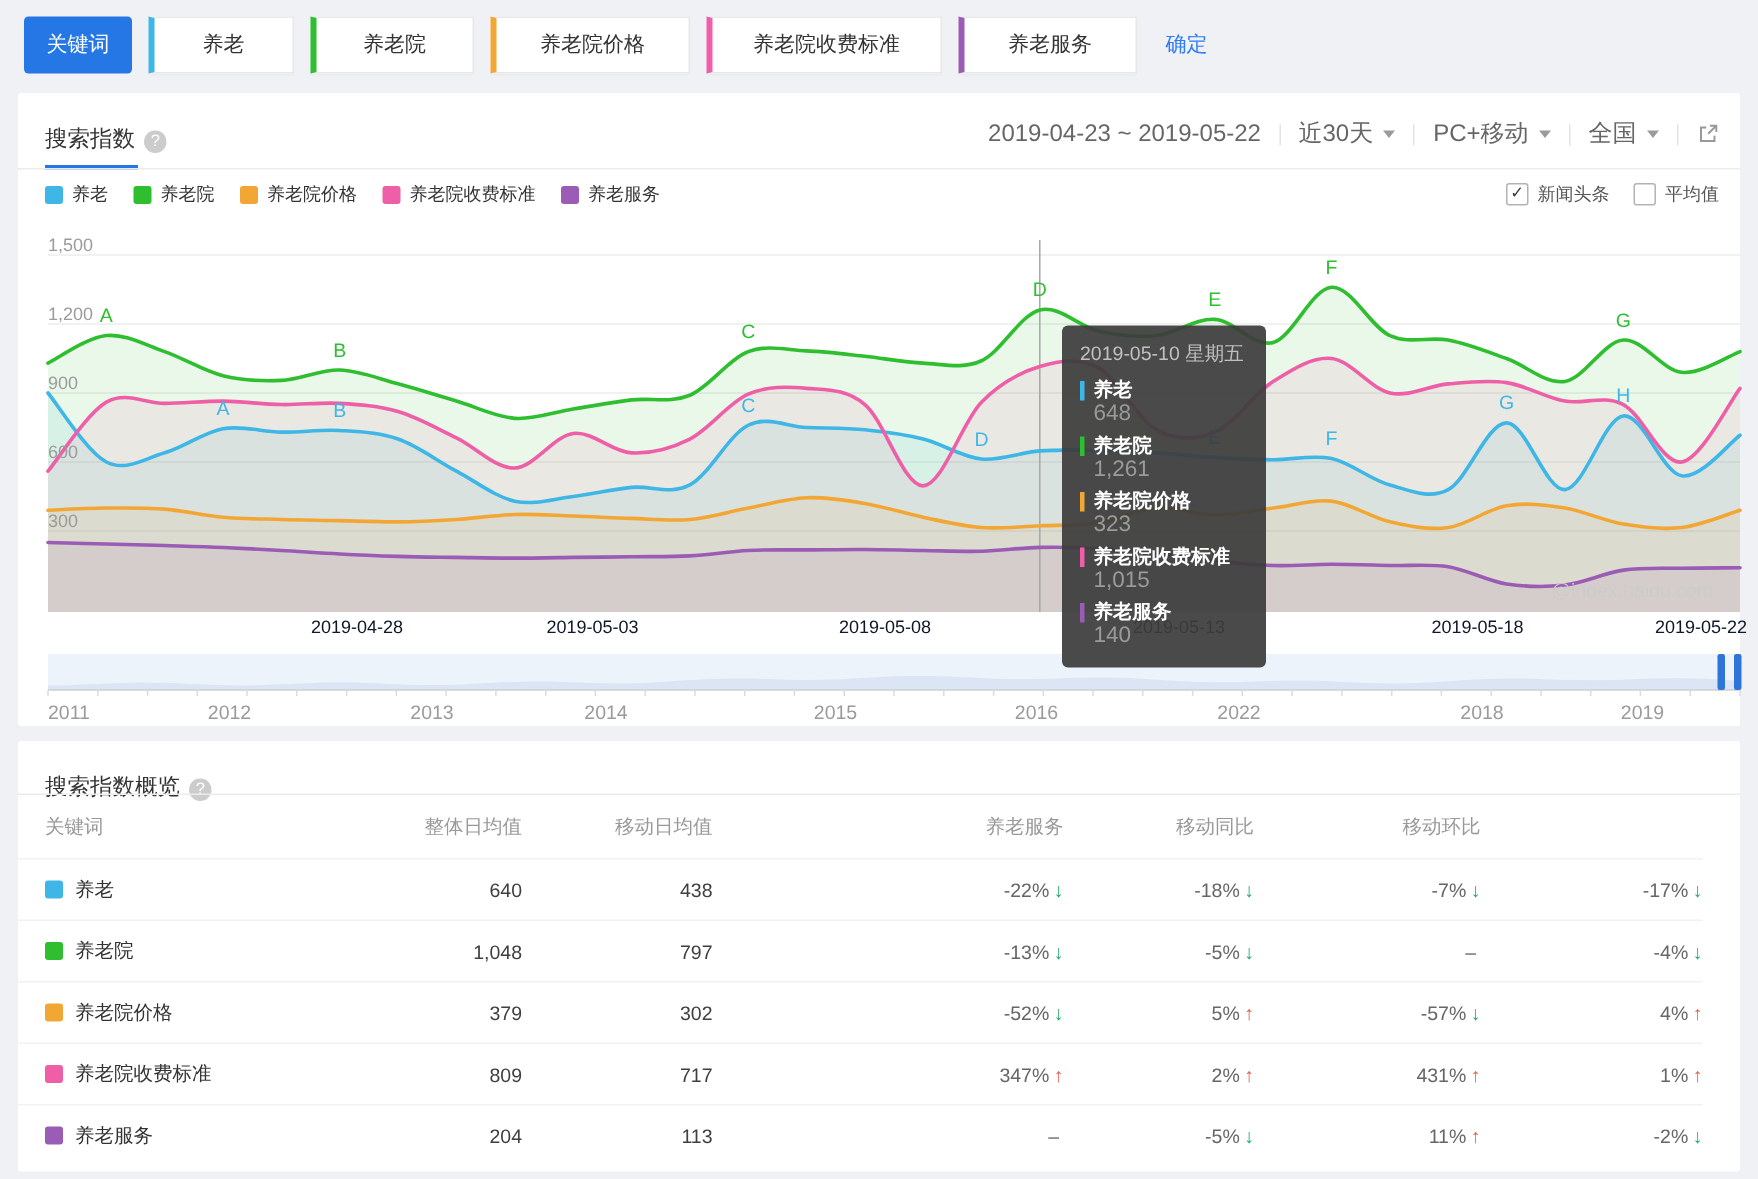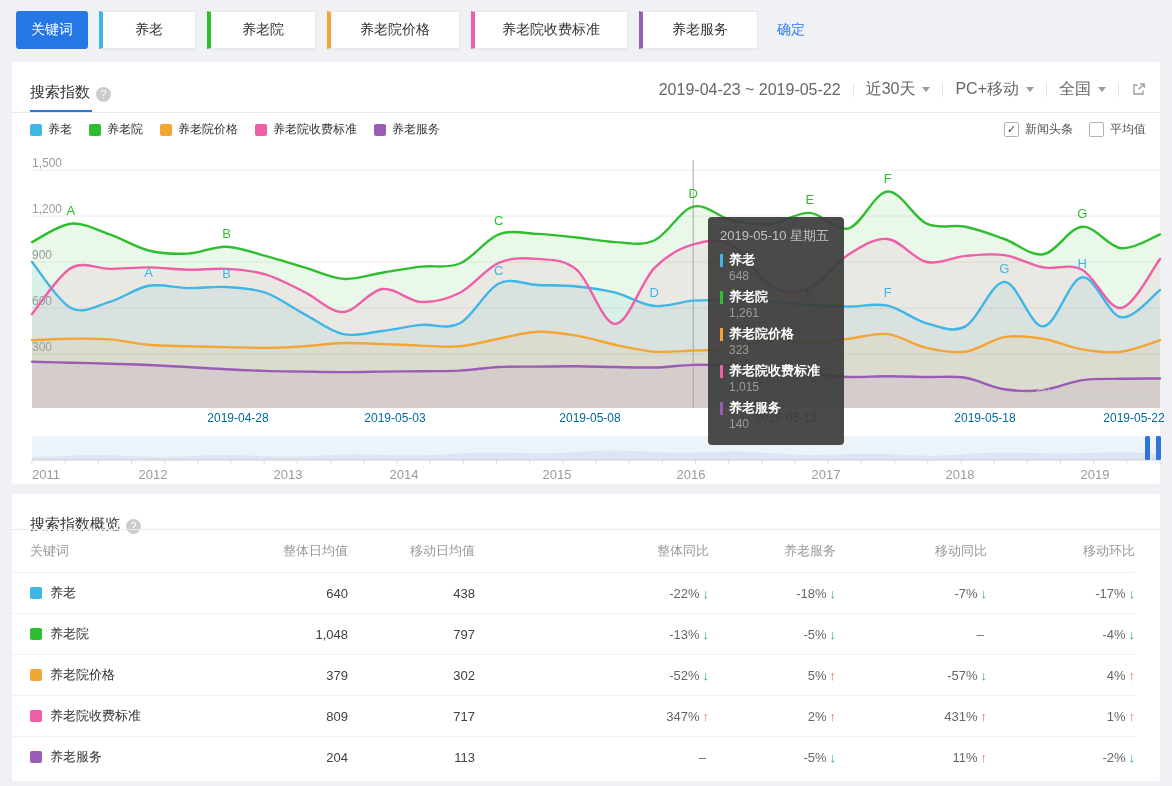--- a/index.html
+++ b/index.html
@@ -47,32 +47,32 @@
   .lg-sq{width:12px;height:12px;border-radius:2px;margin-right:6px}
   .cb-row{position:absolute;right:14px;top:59px;display:flex;align-items:center;gap:16px}
   .cb{display:flex;align-items:center;font-size:12px;color:#555;cursor:pointer}
   .cb-box{
     width:13px;height:13px;border:1px solid #b3b3b3;border-radius:2px;background:#fff;
     font-size:11px;line-height:12px;text-align:center;color:#3a3a3a;margin-right:6px;font-weight:bold;
   }
   
   #trend-svg{position:absolute;left:20px;top:98px;overflow:visible}
   .ylab{position:absolute;left:20px;font-size:12px;color:#9b9b9b;z-index:2}
-  .xlab{position:absolute;top:349px;font-size:12px;color:#0369a1;transform:translateX(-50%);white-space:nowrap}
+  .xlab{position:absolute;top:349px;font-size:12px;color:#0f172a;transform:translateX(-50%);white-space:nowrap}
   .watermark{position:absolute;right:18px;top:324px;font-size:13px;color:#ccc}
   
   .tooltip{
     position:absolute;left:696px;top:136px;width:112px;
     padding:10px 12px 8px 12px;background:rgba(60,60,60,.93);border-radius:4px;z-index:6;margin-top:19px;
   }
   .tt-title{color:#c0c0c0;font-size:13px;margin-bottom:7px;white-space:nowrap}
   .tt-item{margin-bottom:5px}
   .tt-name{display:flex;align-items:center;color:#fff;font-size:13px;font-weight:bold;line-height:16px;white-space:nowrap}
   .tt-bar{width:3px;height:13px;margin-right:6px;flex:none}
-  .tt-val{color:#9a9a9a;font-size:12px;line-height:16px;margin-left:9px}
+  .tt-val{color:#9a9a9a;font-size:15px;line-height:16px;margin-left:9px}
   
   #slider-svg{position:absolute;left:20px;top:374px;overflow:visible}
   .yearlab{position:absolute;top:405px;font-size:13px;color:#9b9b9b;transform:translateX(-50%)}
   
   .card2{left:12px;top:494px;width:1148px;height:287px}
   .c2-divider{position:absolute;left:0;top:35px;width:100%;border-bottom:1px solid #ebebeb}
   .tbl{position:absolute;left:0;top:36px;width:1123px}
   .tbl-row{
     display:grid;grid-template-columns:250px 86px 127px 234px 127px 151px 148px;
     align-items:center;height:40px;font-size:13px;color:#333;
@@ -306,38 +306,37 @@
       <line x1="1128" x2="1128" y1="24" y2="28" stroke="#dcdcdc" stroke-width="1"></line>
       <rect x="1113" y="0" width="5" height="24" rx="1.5" fill="#2f74d8"></rect>
       <rect x="1124" y="0" width="5" height="24" rx="1.5" fill="#2f74d8"></rect>
     </svg>
   <div class="yearlab" style="left:34px">2011</div>
   <div class="yearlab" style="left:141px">2012</div>
   <div class="yearlab" style="left:276px">2013</div>
   <div class="yearlab" style="left:392px">2014</div>
   <div class="yearlab" style="left:545px">2015</div>
   <div class="yearlab" style="left:679px">2016</div>
-  <div class="yearlab" style="left:814px">2017</div>
-  <div class="yearlab" style="left:948px">2018</div>
+  <div class="yearlab" style="left:814px">2022</div>
+  <div class="yearlab" style="left:976px">2018</div>
   <div class="yearlab" style="left:1083px">2019</div>
 </section>
 
 <section class="card card2">
   <div class="title-row">
     <span class="card-title">搜索指数概览</span>
     <span class="qicon">?</span>
   </div>
   <div class="c2-divider"></div>
 
   <div class="tbl">
     <div class="tbl-row hdr">
       <div class="cell kw">关键词</div>
       <div class="cell">整体日均值</div>
       <div class="cell">移动日均值</div>
-      <div class="cell">整体同比</div>
       <div class="cell">养老服务</div>
       <div class="cell">移动同比</div>
       <div class="cell">移动环比</div>
     </div>
 
     <div class="tbl-row">
       <div class="cell kw">
           <span class="row-sq" style="background: rgb(62, 182, 230);"></span>
           <span>养老</span>
         </div>

